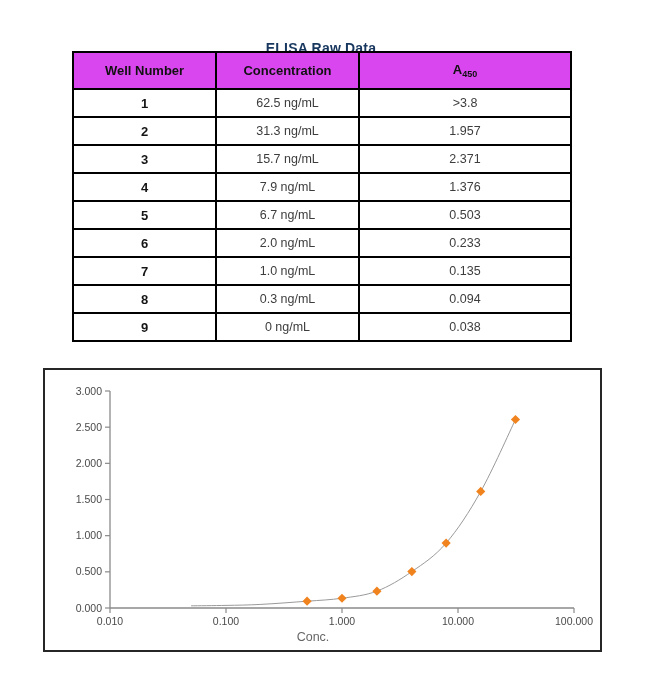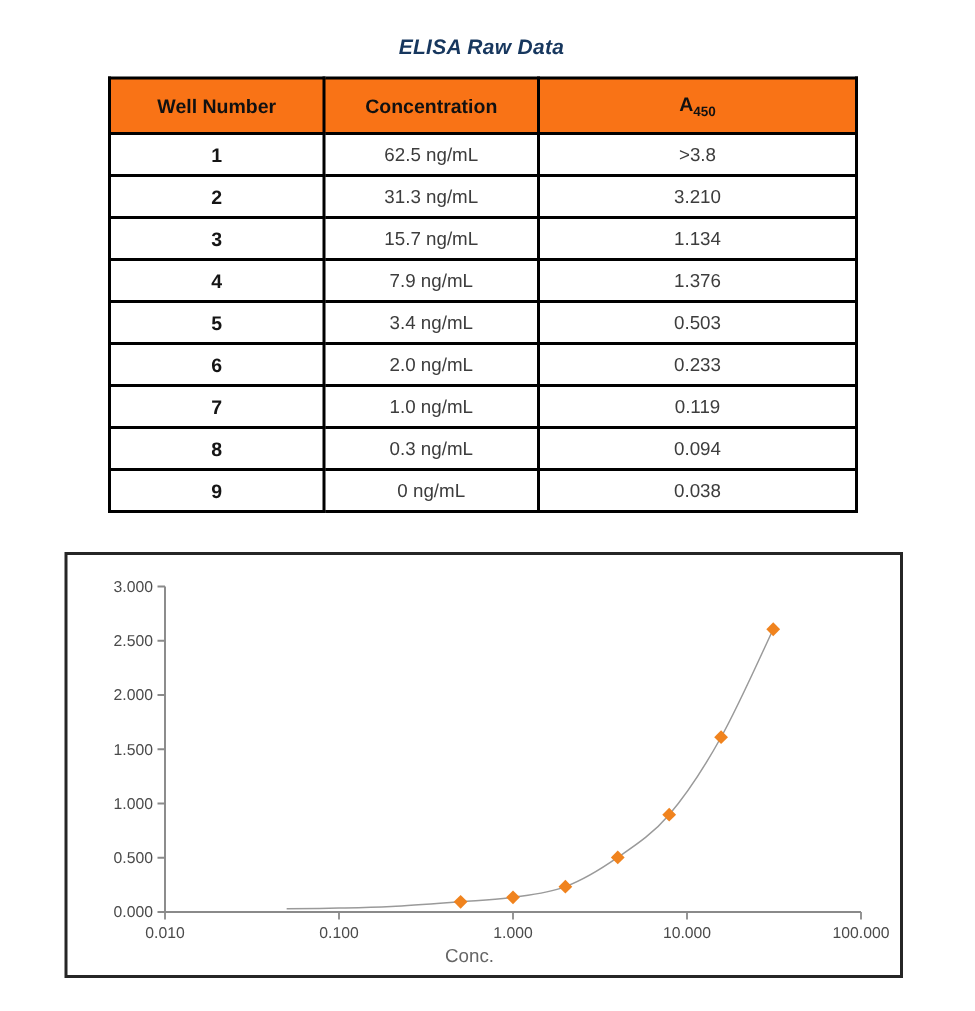--- a/index.html
+++ b/index.html
@@ -1,31 +1,31 @@
 <!DOCTYPE html>
 <html><head>
 <meta charset="utf-8">
 <style>
   html,body{margin:0;padding:0;background:#ffffff;}
   body{width:650px;height:674px;position:relative;font-family:"Liberation Sans","DejaVu Sans",sans-serif;}
   .page-title{
-    position:absolute;left:72px;top:23px;width:498px;
-    text-align:center;font-size:14px;font-weight:bold;letter-spacing:0.2px;font-style:italic;
+    position:absolute;left:72px;top:40px;width:498px;
+    text-align:center;font-size:14px;font-weight:bold;letter-spacing:0.2px;
   }
   table.raw-data{
     position:absolute;left:72px;top:51px;width:498px;
     border-collapse:collapse;table-layout:fixed;
     border:2px solid #000;
   }
   table.raw-data col.c1{width:143px;}
   table.raw-data col.c2{width:143px;}
   table.raw-data col.c3{width:212px;}
   table.raw-data th{
     border:2px solid #000;height:33px;text-align:center;vertical-align:middle;
-    font-size:13px;font-weight:bold;color:#111;background:#f97316;
+    font-size:13px;font-weight:bold;color:#111;background:#d946ef;
   }
   table.raw-data td{
     border:2px solid #000;height:24px;text-align:center;vertical-align:middle;
     font-size:12.5px;color:#3d3d3d;background:#fff;
   }
   table.raw-data td.bold{font-weight:bold;color:#151515;font-size:13px;}
   th sub{font-size:9px;font-weight:bold;margin-top:44px;}
   .chart-panel{
     position:absolute;left:43px;top:368px;width:559px;height:284px;
     border:2px solid #262626;box-sizing:border-box;background:#fff;
@@ -53,46 +53,46 @@
   </thead>
   <tbody>
       <tr>
         <td class="bold">1</td>
         <td>62.5 ng/mL</td>
         <td>&gt;3.8</td>
       </tr>
       <tr>
         <td class="bold">2</td>
         <td>31.3 ng/mL</td>
-        <td>3.210</td>
+        <td>1.957</td>
       </tr>
       <tr>
         <td class="bold">3</td>
         <td>15.7 ng/mL</td>
-        <td>1.134</td>
+        <td>2.371</td>
       </tr>
       <tr>
         <td class="bold">4</td>
         <td>7.9 ng/mL</td>
         <td>1.376</td>
       </tr>
       <tr>
         <td class="bold">5</td>
-        <td>3.4 ng/mL</td>
+        <td>6.7 ng/mL</td>
         <td>0.503</td>
       </tr>
       <tr>
         <td class="bold">6</td>
         <td>2.0 ng/mL</td>
         <td>0.233</td>
       </tr>
       <tr>
         <td class="bold">7</td>
         <td>1.0 ng/mL</td>
-        <td>0.119</td>
+        <td>0.135</td>
       </tr>
       <tr>
         <td class="bold">8</td>
         <td>0.3 ng/mL</td>
         <td>0.094</td>
       </tr>
       <tr>
         <td class="bold">9</td>
         <td>0 ng/mL</td>
         <td>0.038</td>

